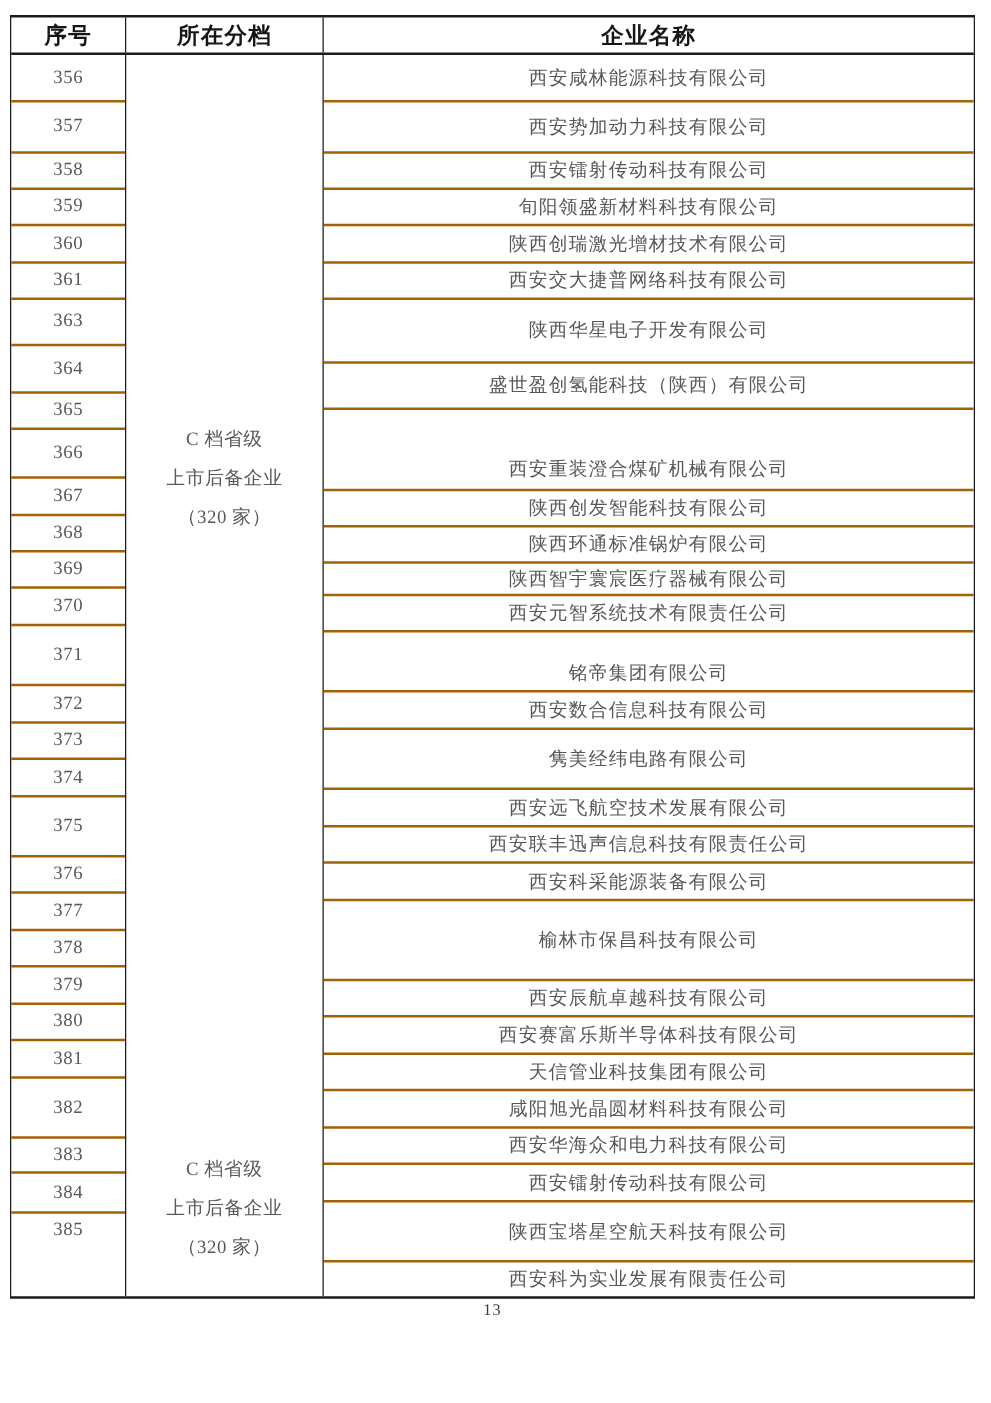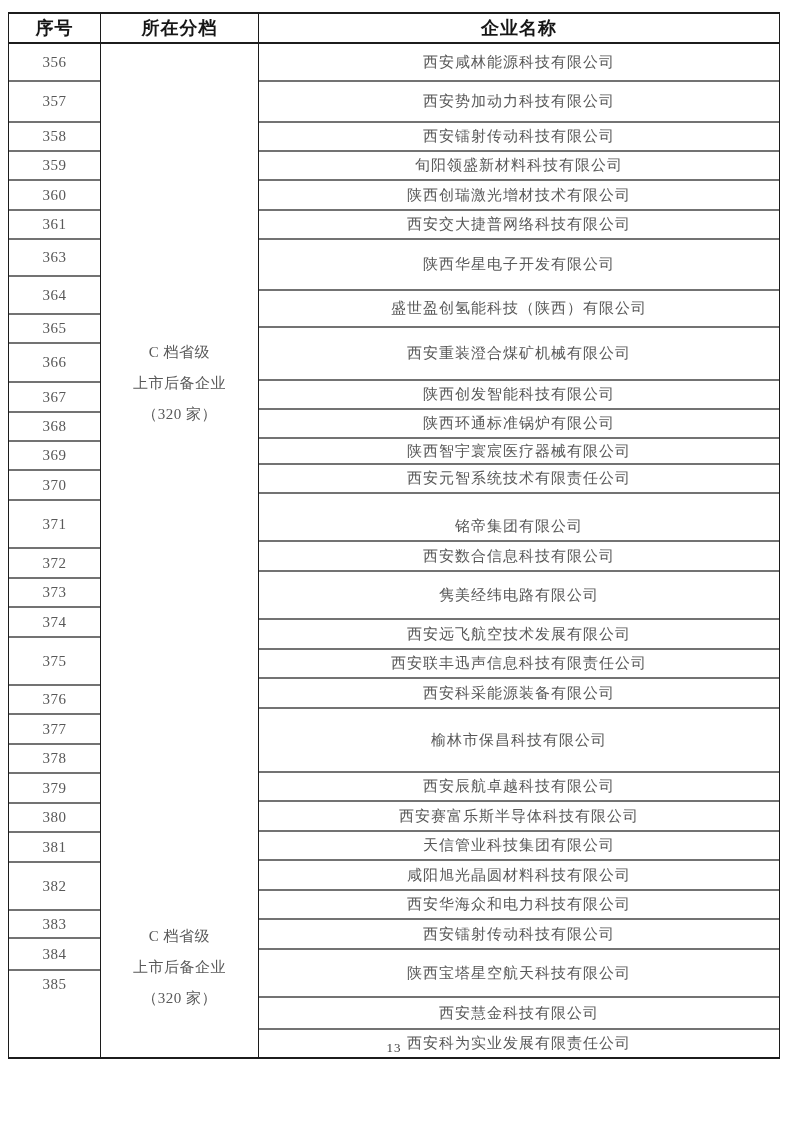--- a/index.html
+++ b/index.html
@@ -23,21 +23,21 @@
   .w-no { width:92px; }
   .w-tier { width:158px; }
   .w-name { flex:1; }
   .vline { border-right:1px solid #1c1c1c; }
   .body { display:flex; }
   .col { display:flex; flex-direction:column; box-sizing:border-box; }
   .no-col { width:92px; }
   .tier-col { width:158px; position:relative; }
   .name-col { flex:1; }
   .cell {
-    box-sizing:border-box; border-bottom:2px solid #737373;
+    box-sizing:border-box; border-bottom:2px solid #a16207;
     display:flex; align-items:center; justify-content:center;
     font-size:15px; color:#585858; letter-spacing:1px;
     white-space:nowrap; overflow:hidden;
   }
   .cell.last { border-bottom:none; }
   .no-cell { letter-spacing:0.5px; }
   .tier-block {
     position:absolute; left:0; width:100%; text-align:center;
     font-size:15px; line-height:31px; color:#585858; letter-spacing:0.5px;
   }
@@ -111,40 +111,39 @@
 
       <div class="col name-col">
           <div class="cell name-cell" style="height: 38px;">西安咸林能源科技有限公司</div>
           <div class="cell name-cell" style="height: 41px;">西安势加动力科技有限公司</div>
           <div class="cell name-cell" style="height: 29px;">西安镭射传动科技有限公司</div>
           <div class="cell name-cell" style="height: 29px;">旬阳领盛新材料科技有限公司</div>
           <div class="cell name-cell" style="height: 30px;">陕西创瑞激光增材技术有限公司</div>
           <div class="cell name-cell" style="height: 29px;">西安交大捷普网络科技有限公司</div>
           <div class="cell name-cell" style="height: 51px;">陕西华星电子开发有限公司</div>
           <div class="cell name-cell" style="height: 37px;">盛世盈创氢能科技（陕西）有限公司</div>
-          <div class="cell name-cell" style="height: 53px;">西安重装澄合煤矿机械有限公司</div>
+          <div class="cell name-cell" style="height: 33px; margin-top: 32px;">西安重装澄合煤矿机械有限公司</div>
           <div class="cell name-cell" style="height: 29px;">陕西创发智能科技有限公司</div>
           <div class="cell name-cell" style="height: 29px;">陕西环通标准锅炉有限公司</div>
           <div class="cell name-cell" style="height: 26px;">陕西智宇寰宸医疗器械有限公司</div>
           <div class="cell name-cell" style="height: 29px;">西安元智系统技术有限责任公司</div>
           <div class="cell name-cell" style="height: 29px; margin-top: 19px;">铭帝集团有限公司</div>
           <div class="cell name-cell" style="height: 30px;">西安数合信息科技有限公司</div>
           <div class="cell name-cell" style="height: 48px;">隽美经纬电路有限公司</div>
           <div class="cell name-cell" style="height: 30px;">西安远飞航空技术发展有限公司</div>
           <div class="cell name-cell" style="height: 29px;">西安联丰迅声信息科技有限责任公司</div>
           <div class="cell name-cell" style="height: 30px;">西安科采能源装备有限公司</div>
           <div class="cell name-cell" style="height: 64px;">榆林市保昌科技有限公司</div>
           <div class="cell name-cell" style="height: 29px;">西安辰航卓越科技有限公司</div>
           <div class="cell name-cell" style="height: 30px;">西安赛富乐斯半导体科技有限公司</div>
           <div class="cell name-cell" style="height: 29px;">天信管业科技集团有限公司</div>
           <div class="cell name-cell" style="height: 30px;">咸阳旭光晶圆材料科技有限公司</div>
           <div class="cell name-cell" style="height: 29px;">西安华海众和电力科技有限公司</div>
           <div class="cell name-cell" style="height: 30px;">西安镭射传动科技有限公司</div>
           <div class="cell name-cell" style="height: 48px;">陕西宝塔星空航天科技有限公司</div>
-          <div class="cell name-cell" style="height: 32px;">西安慧金科技有限公司</div>
           <div class="cell name-cell last" style="height: 27px;">西安科为实业发展有限责任公司</div>
         </div>
 
     </div>
   </div>
 
   <div class="page-number">13</div>
 
 </div>
 

